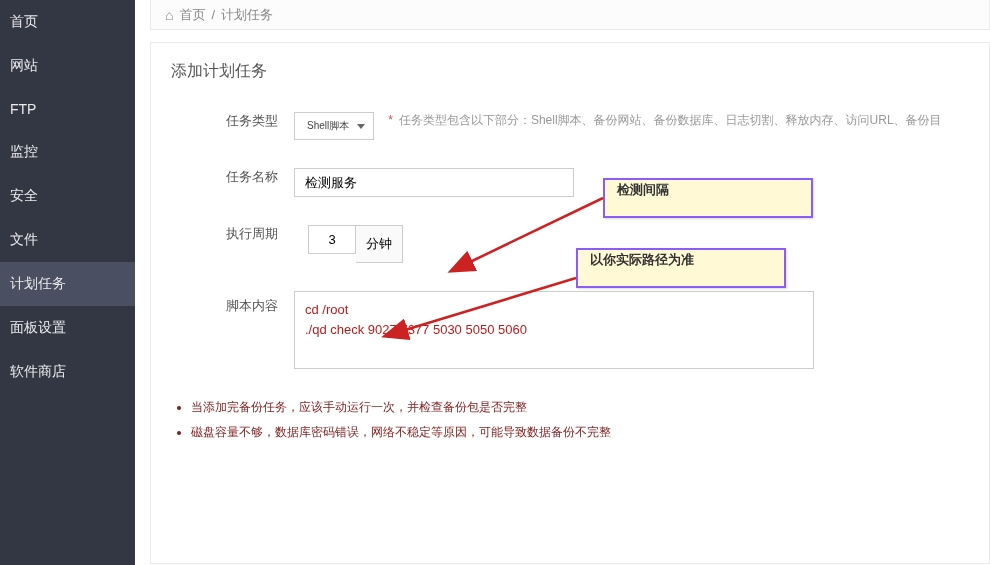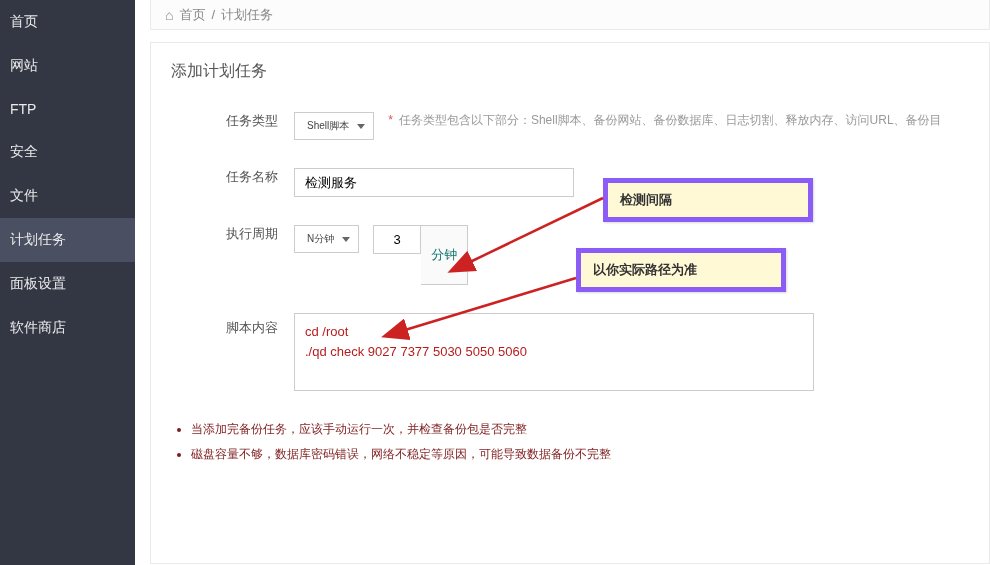--- a/index.html
+++ b/index.html
@@ -10,38 +10,39 @@
     .breadcrumb { position: absolute; left: 150px; top: 0; right: 0; height: 30px; padding: 4px 14px; background: #fcfcfc; border: 1px solid #eaeaea; border-top: none; display: flex; align-items: center; gap: 6px; color: #888; font-size: 13px; }
     .bc-home-icon { font-size: 14px; color: #888; }
     .card { position: absolute; left: 150px; top: 42px; right: 0; background: #fff; border: 1px solid #eaeaea; padding: 18px 20px 30px 20px; height: 522px; }
     .card h2 { font-size: 16px; font-weight: 500; color: #555; margin-bottom: 30px; }
     .form-row { display: flex; align-items: flex-start; margin-bottom: 28px; padding-left: 55px; }
     .form-label { width: 68px; font-size: 13px; color: #555; text-align: left; }
     .select-box { border: 1px solid #ccc; font-size: 10px; padding: 6px 24px 6px 12px; position: relative; background: #fff; cursor: pointer; }
     .caret { position: absolute; right: 8px; top: 50%; margin-top: -2px; width: 0; height: 0; border-left: 4px solid transparent; border-right: 4px solid transparent; border-top: 5px solid #666; }
     .input-text { border: 1px solid #ccc; font-size: 13px; padding: 6px 10px; width: 280px; }
     .input-num { border: 1px solid #ccc; font-size: 13px; padding: 6px 0; width: 48px; text-align: center; }
-    .unit-label { border: 1px solid #ccc; border-left: none; padding: 20px 10px; font-size: 13px; color: #0f766e; background: #fafafa; }
+    .unit-label { border: 1px solid #ccc; border-left: none; padding: 9px 10px; font-size: 13px; color: #000000; background: #fafafa; }
     .textarea { border: 1px solid #ccc; font-size: 13px; padding: 8px 10px; width: 520px; height: 78px; line-height: 1.5; color: #b91c1c; white-space: pre; resize: none; font-family: inherit; }
     .form-row-top { align-items: flex-start; }
     .hint { margin-left: 14px; font-size: 12px; color: #999; }
     .hint .req { color: #e15050; margin-right: 6px; }
     .submit-btn { background: #20a53a; color: #fff; border: none; padding: 10px 34px; font-size: 14px; cursor: pointer; margin-left: 123px; }
     .notes { margin-top: 30px; padding-left: 6px; }
     .notes li { color: #7f1d1d; font-size: 12px; list-style: disc; margin-left: 14px; margin-bottom: 8px; }
-    .callout { position: absolute; background: #fff9d6; border: 5px solid #8b5cf6; padding: 8px 12px; font-size: 13px; color: #333; font-weight: bold; width: 210px; min-height: 40px; box-shadow: 1px 1px 2px rgba(0,0,0,.15); }
+    .callout { position: absolute; background: #fff9d6; border: 2px solid #8b5cf6; padding: 1px 12px; font-size: 13px; color: #333; font-weight: bold; width: 210px; min-height: 40px; box-shadow: 1px 1px 2px rgba(0,0,0,.15); }
     .annot-svg { position: absolute; pointer-events: none; overflow: visible; top: 0; left: 0; }
   </style>
 </head>
 <body>
 
 <div class="sidebar">
   <div class="sidebar-item">首页</div>
   <div class="sidebar-item">网站</div>
   <div class="sidebar-item">FTP</div>
+  <div class="sidebar-item">监控</div>
   <div class="sidebar-item">安全</div>
   <div class="sidebar-item">文件</div>
   <div class="sidebar-item active">计划任务</div>
   <div class="sidebar-item">面板设置</div>
   <div class="sidebar-item">软件商店</div>
 </div>
 
 <div class="breadcrumb">
   <span class="bc-home-icon">⌂</span>
   <span>首页</span>
@@ -63,24 +64,20 @@
     </div>
   </div>
 
   <div class="form-row">
     <div class="form-label">任务名称</div>
     <input class="input-text" value="检测服务" style="">
   </div>
 
   <div class="form-row">
     <div class="form-label">执行周期</div>
-    <div class="select-box">
-      <span>N分钟</span>
-      <span class="caret"></span>
-    </div>
     <span style="width:14px"></span>
     <input class="input-num" value="3" style="">
     <span class="unit-label">分钟</span>
   </div>
 
   <div class="form-row form-row-top">
     <div class="form-label" style="padding-top:6px">脚本内容</div>
     <textarea class="textarea" style="">cd /root
 ./qd check 9027 7377 5030 5050 5060</textarea>
   </div>

